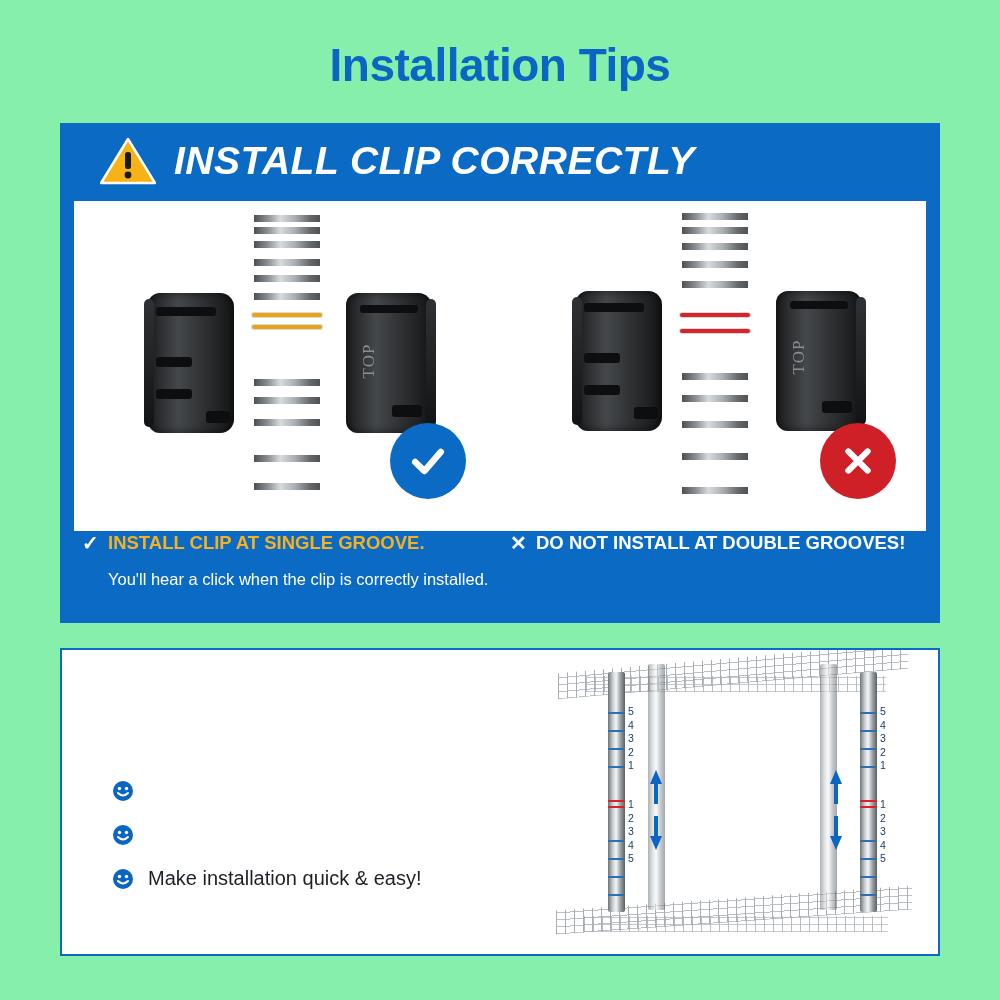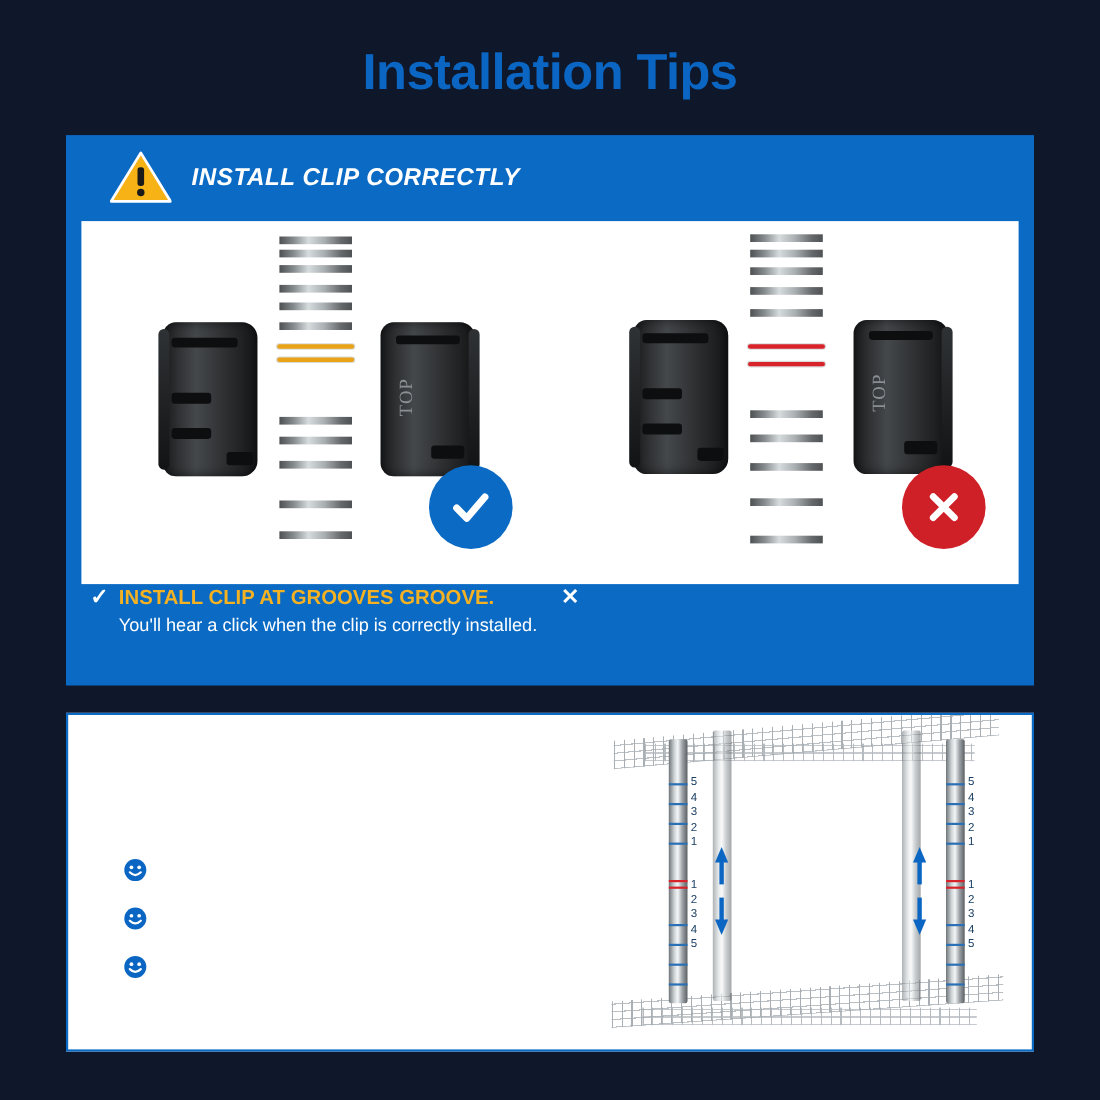--- a/index.html
+++ b/index.html
@@ -11,21 +11,21 @@
     width: 1000px;
     height: 1000px;
     font-family: "Liberation Sans", sans-serif;
     color: #14181c;
     overflow: hidden;
   }
   .page {
     position: relative;
     width: 1000px;
     height: 1000px;
-    background: #0f172a;
+    background: #86efac;
   }
 
   
   .title {
     position: absolute;
     top: 38px;
     left: 0;
     width: 1000px;
     text-align: center;
     font-size: 46px;
@@ -55,21 +55,21 @@
   .warn-icon {
     width: 56px;
     height: 48px;
     position: relative;
     margin-right: 18px;
     flex: none;
   }
   .warn-icon svg { display: block; }
   .panel1-head-title {
     color: #ffffff;
-    font-size: 22px;
+    font-size: 39px;
     font-weight: bold;
     font-style: italic;
     letter-spacing: 0.5px;
   }
 
   .photo-area {
     position: absolute;
     left: 12px;
     top: 76px;
     width: 852px;
@@ -187,21 +187,21 @@
     flex: none;
     width: 26px;
     font-size: 20px;
     font-weight: bold;
     color: #ffffff;
   }
   .foot-head .txt.amber { color: #f4b223; }
   .foot-head .txt.white { color: #ffffff; }
   .foot-sub {
     margin-left: 26px;
-    margin-top: 3px;
+    margin-top: 13px;
     font-size: 16.5px;
     line-height: 1.3;
     color: #ffffff;
     max-width: 392px;
   }
 
   
   .panel2 {
     position: absolute;
     left: 60px;
@@ -381,27 +381,28 @@
             <path d="M13 13 L35 35 M35 13 L13 35" fill="none" stroke="#ffffff" stroke-width="7" stroke-linecap="round"></path>
           </svg>
         </div>
       </div>
     </div>
 
     <div class="panel1-foot">
       <div class="foot-col left">
         <div class="foot-head">
           <div class="mark">✓</div>
-          <div class="txt amber">INSTALL CLIP AT GROOVES GROOVE.</div>
+          <div class="txt amber">INSTALL CLIP AT SINGLE GROOVE.</div>
         </div>
         <div class="foot-sub">You'll hear a click when the clip is correctly installed.</div>
       </div>
       <div class="foot-col right">
         <div class="foot-head">
           <div class="mark">✕</div>
+          <div class="txt white">DO NOT INSTALL AT DOUBLE GROOVES!</div>
         </div>
       </div>
     </div>
   </div>
 
   <div class="panel2">
 
 
     <div class="bullets">
       <div class="bullet">
@@ -426,20 +427,21 @@
       </div>
       <div class="bullet">
         <span class="smiley">
           <svg viewBox="0 0 22 22" width="22" height="22">
             <circle cx="11" cy="11" r="10" fill="#0a66c2"></circle>
             <circle cx="7.5" cy="8.5" r="1.7" fill="#ffffff"></circle>
             <circle cx="14.5" cy="8.5" r="1.7" fill="#ffffff"></circle>
             <path d="M6 13 Q11 18 16 13" fill="none" stroke="#ffffff" stroke-width="2" stroke-linecap="round"></path>
           </svg>
         </span>
+        <span class="bullet-text">Make installation quick &amp; easy!</span>
       </div>
     </div>
 
     <div class="shelf-art">
 
       <div class="mesh" style="left:30px; top:8px; width:350px; height:26px; transform: skewY(-5deg); opacity:.85;"></div>
       <div class="mesh" style="left:58px; top:26px; width:300px; height:16px; opacity:.7;"></div>
 
       <div class="mesh" style="left:28px; top:248px; width:356px; height:24px; transform: skewY(-4deg); opacity:.85;"></div>
       <div class="mesh" style="left:56px; top:266px; width:304px; height:16px; opacity:.7;"></div>

